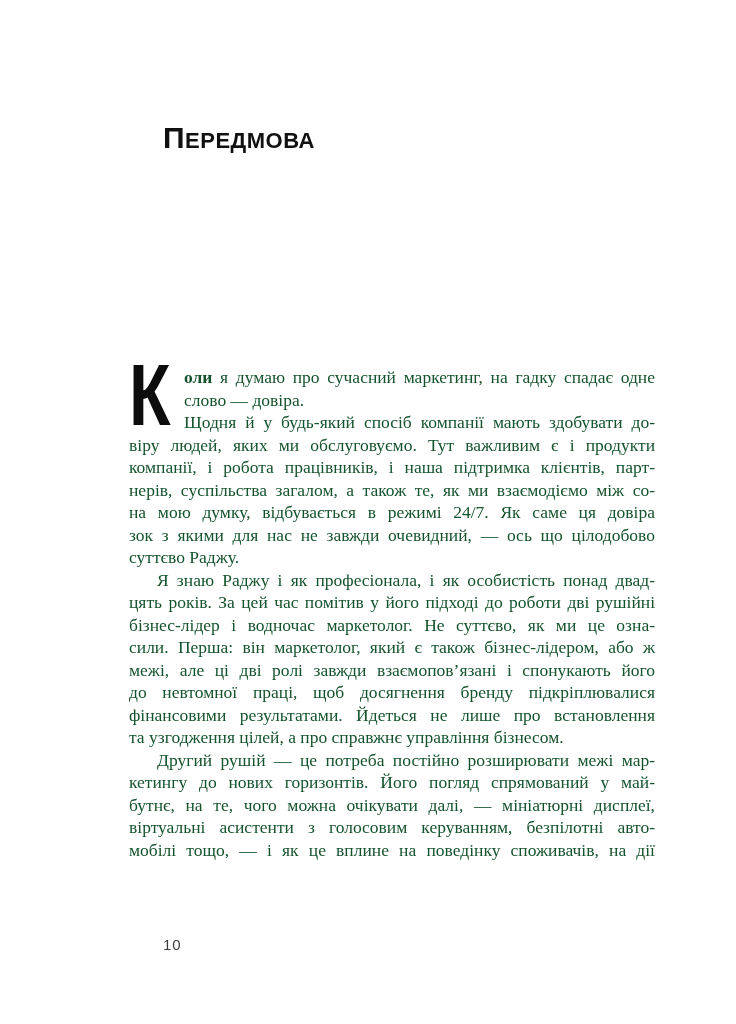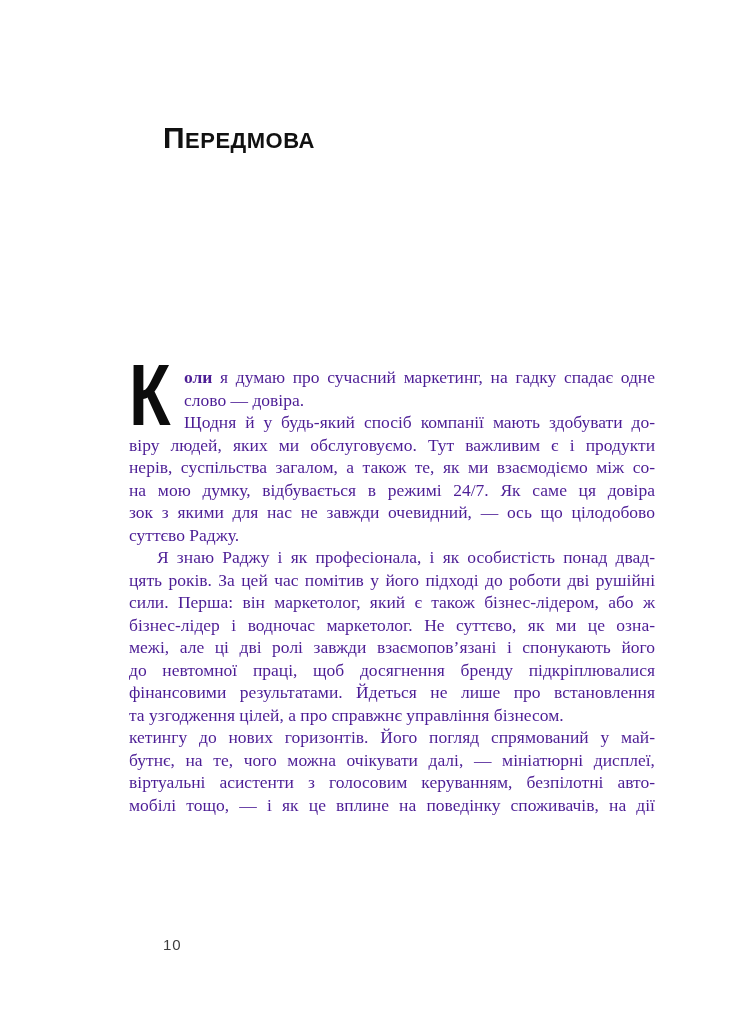--- a/index.html
+++ b/index.html
@@ -31,21 +31,21 @@
 
   
   .body-text {
     position: absolute;
     left: 129px;
     top: 366px;
     width: 526px;
     font-family: "Liberation Serif", "DejaVu Serif", serif;
     font-size: 17.5px;
     line-height: 22.5px;
-    color: #4c1d95;
+    color: #14532d;
   }
   .line {
     text-align: justify;
     text-align-last: justify;
     white-space: nowrap;
   }
   .line.para-end { text-align-last: left; }
   .line.dc { padding-left: 55px; }
   .line.indent { text-indent: 28px; }
   .bold-lead { font-weight: 700; }
@@ -89,38 +89,40 @@
   <div class="body-text">
 
     <div>
       <div class="line dc"><span class="bold-lead">оли</span><span> я думаю про сучасний маркетинг, на гадку спадає одне</span></div>
       <div class="line dc para-end"><span>слово — </span><span class="ital">довіра</span><span>.</span></div>
     </div>
 
     <div>
       <div class="line dc">Щодня й у будь-який спосіб компанії мають здобувати до-</div>
       <div class="line">віру людей, яких ми обслуговуємо. Тут важливим є і продукти</div>
+      <div class="line">компанії, і робота працівників, і наша підтримка клієнтів, парт-</div>
       <div class="line">нерів, суспільства загалом, а також те, як ми взаємодіємо між со-</div>
       <div class="line">на мою думку, відбувається в режимі 24/7. Як саме ця довіра</div>
       <div class="line">зок з якими для нас не завжди очевидний, — ось що цілодобово</div>
       <div class="line para-end">суттєво Раджу.</div>
     </div>
 
     <div>
       <div class="line indent">Я знаю Раджу і як професіонала, і як особистість понад двад-</div>
       <div class="line">цять років. За цей час помітив у його підході до роботи дві рушійні</div>
+      <div class="line">бізнес-лідер і водночас маркетолог. Не суттєво, як ми це озна-</div>
       <div class="line">сили. Перша: він маркетолог, який є також бізнес-лідером, або ж</div>
-      <div class="line">бізнес-лідер і водночас маркетолог. Не суттєво, як ми це озна-</div>
       <div class="line">межі, але ці дві ролі завжди взаємопов’язані і спонукають його</div>
       <div class="line">до невтомної праці, щоб досягнення бренду підкріплювалися</div>
       <div class="line">фінансовими результатами. Йдеться не лише про встановлення</div>
       <div class="line para-end">та узгодження цілей, а про справжнє управління бізнесом.</div>
     </div>
 
     <div>
+      <div class="line indent">Другий рушій — це потреба постійно розширювати межі мар-</div>
       <div class="line">кетингу до нових горизонтів. Його погляд спрямований у май-</div>
       <div class="line">бутнє, на те, чого можна очікувати далі, — мініатюрні дисплеї,</div>
       <div class="line">віртуальні асистенти з голосовим керуванням, безпілотні авто-</div>
       <div class="line">мобілі тощо, — і як це вплине на поведінку споживачів, на дії</div>
     </div>
 
   </div>
 
   <div class="page-number">10</div>
 

